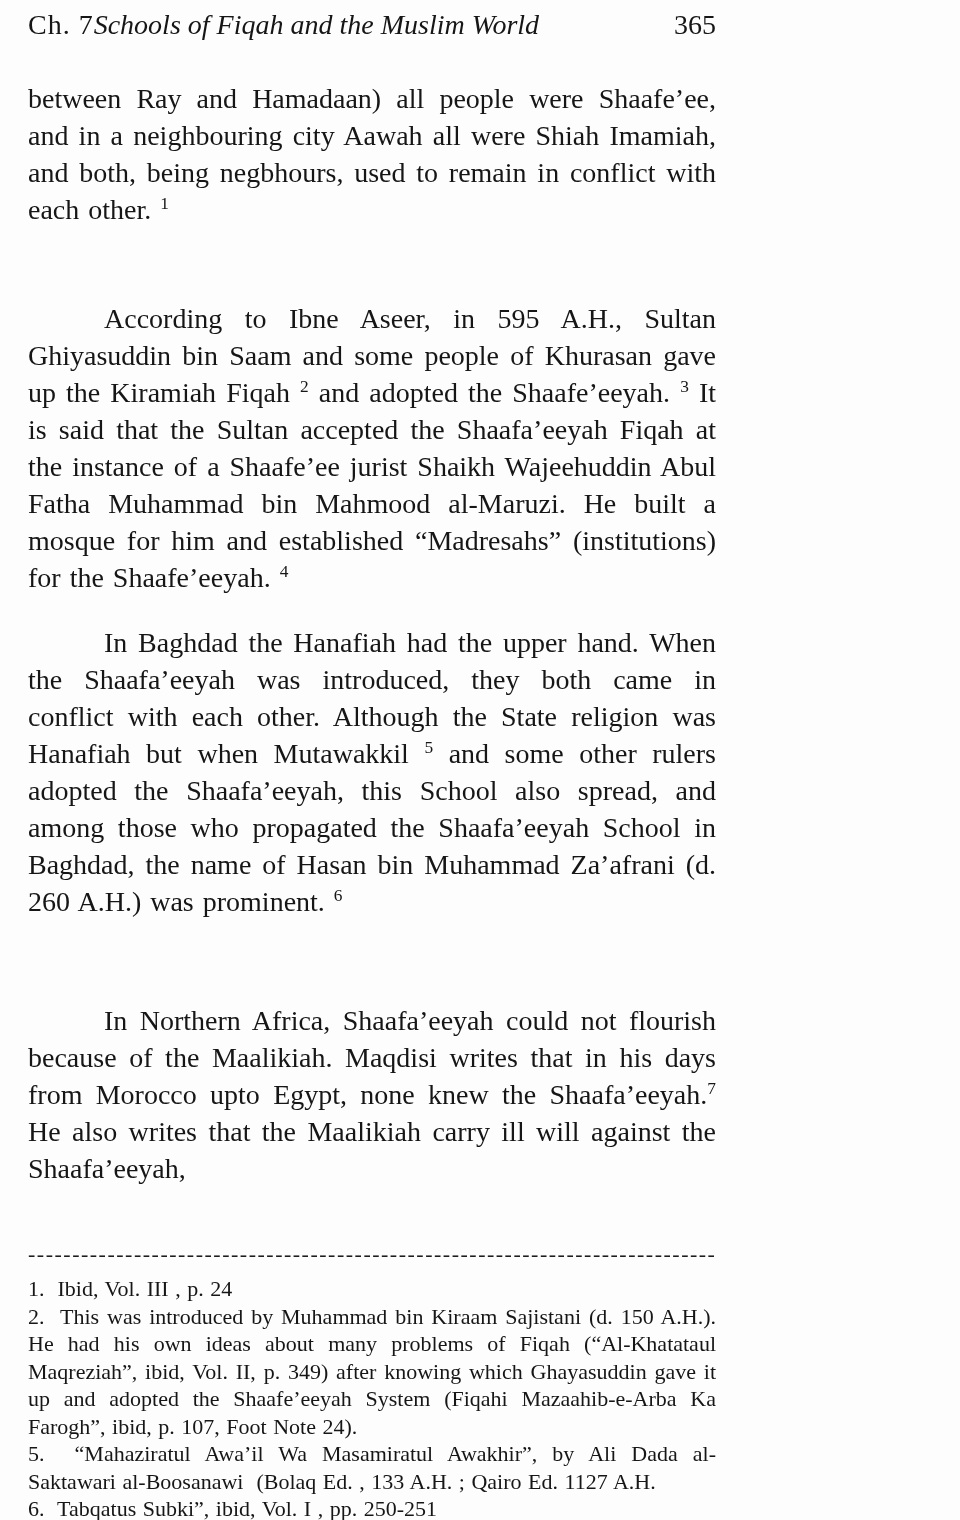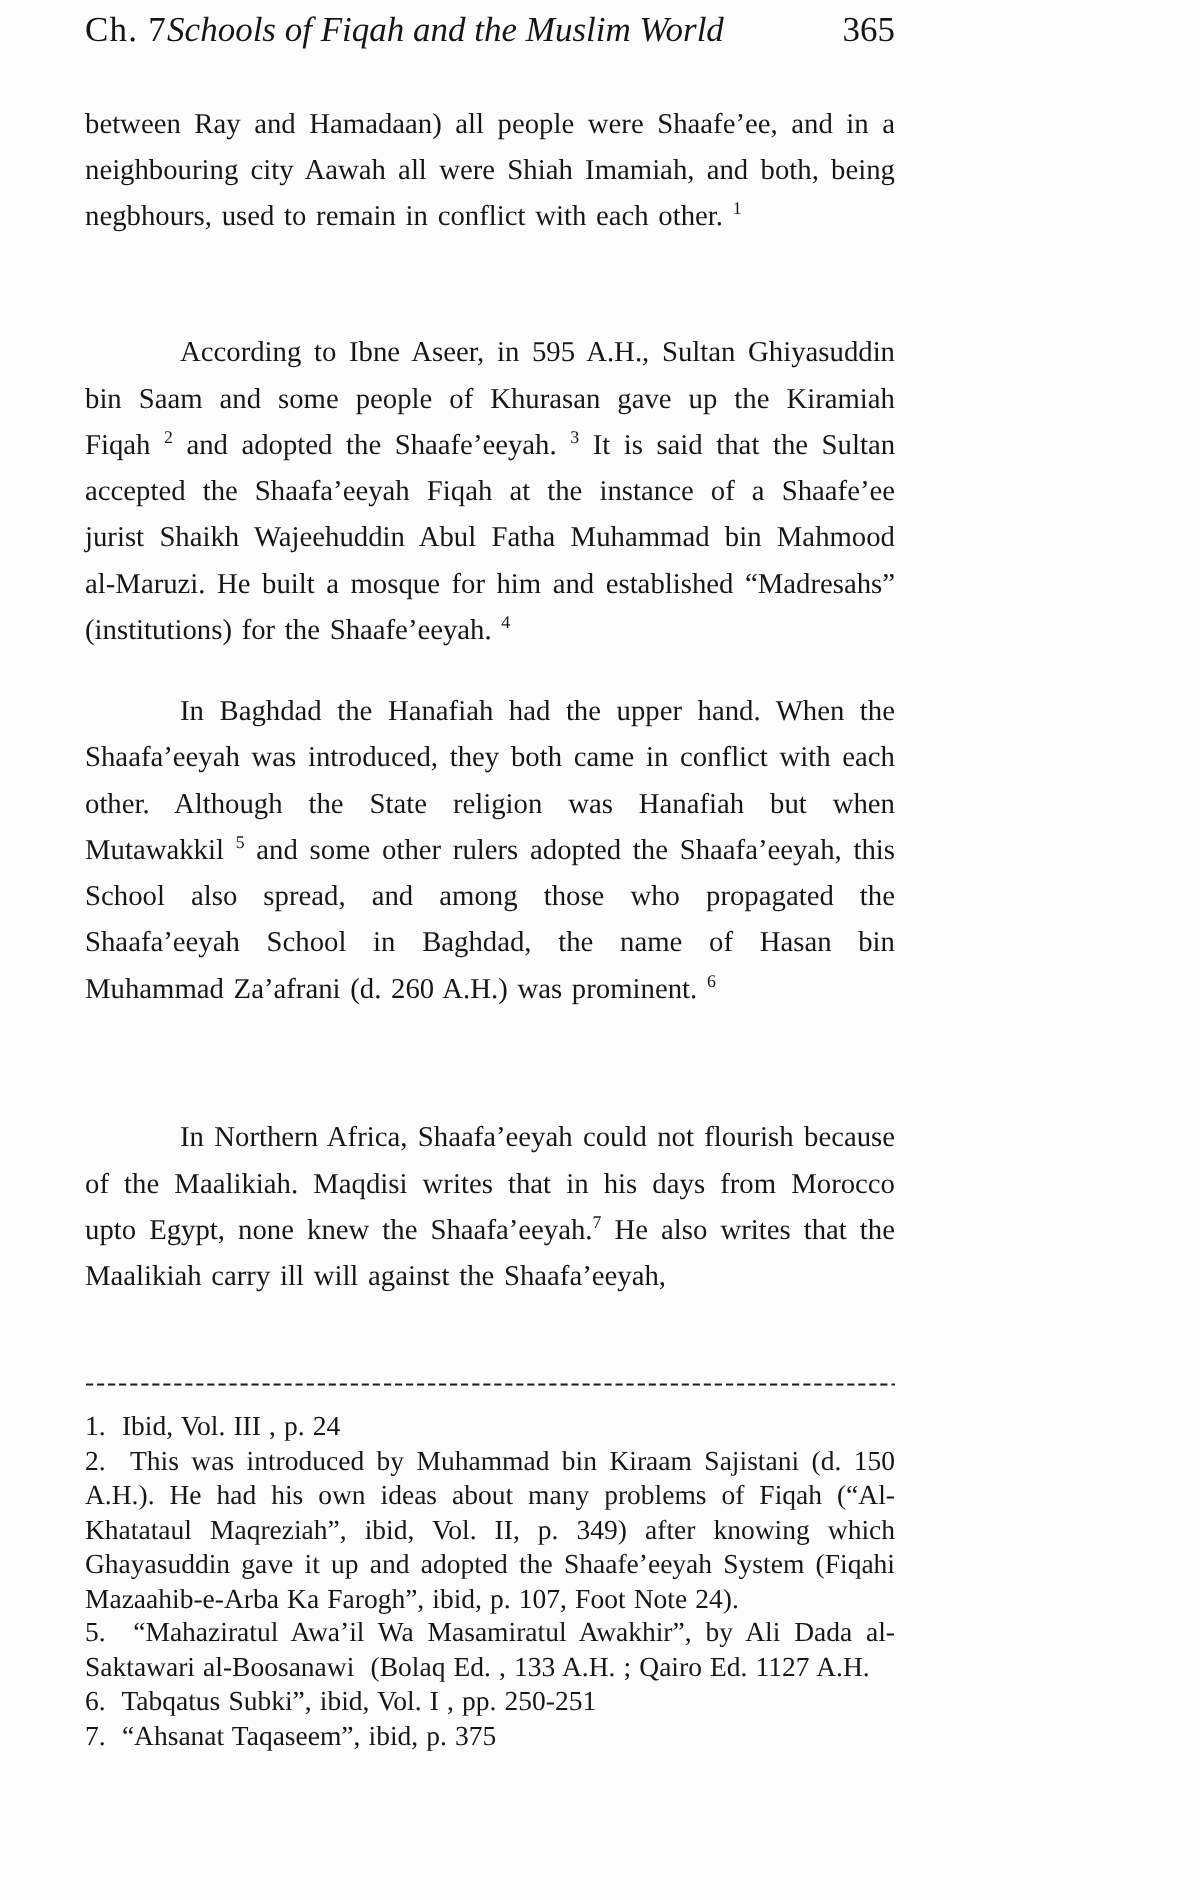--- a/index.html
+++ b/index.html
@@ -11,21 +11,21 @@
     width: 960px;
     height: 1520px;
     font-family: "Liberation Serif", "DejaVu Serif", serif;
     color: #161616;
     overflow: hidden;
   }
   .page {
     box-sizing: border-box;
     width: 808px;
     height: 1520px;
-    padding: 8px 92px 0 68px;
+    padding: 8px 92px 0 28px;
   }
   .header {
     display: flex;
     align-items: baseline;
     font-size: 28px;
     line-height: 34px;
     margin-bottom: 38px;
   }
   .header .chapter {
     flex: 0 0 auto;
@@ -34,21 +34,21 @@
   .header .title {
     flex: 1 1 auto;
     font-style: italic;
   }
   .header .pagenum {
     flex: 0 0 auto;
     text-align: left;
   }
   .body-text .para {
     margin: 0;
-    font-size: 23px;
+    font-size: 28px;
     line-height: 37px;
     text-align: justify;
     word-spacing: 2px;
   }
   .body-text .para.indent {
     text-indent: 76px;
   }
   sup {
     font-size: 0.62em;
     line-height: 0;

